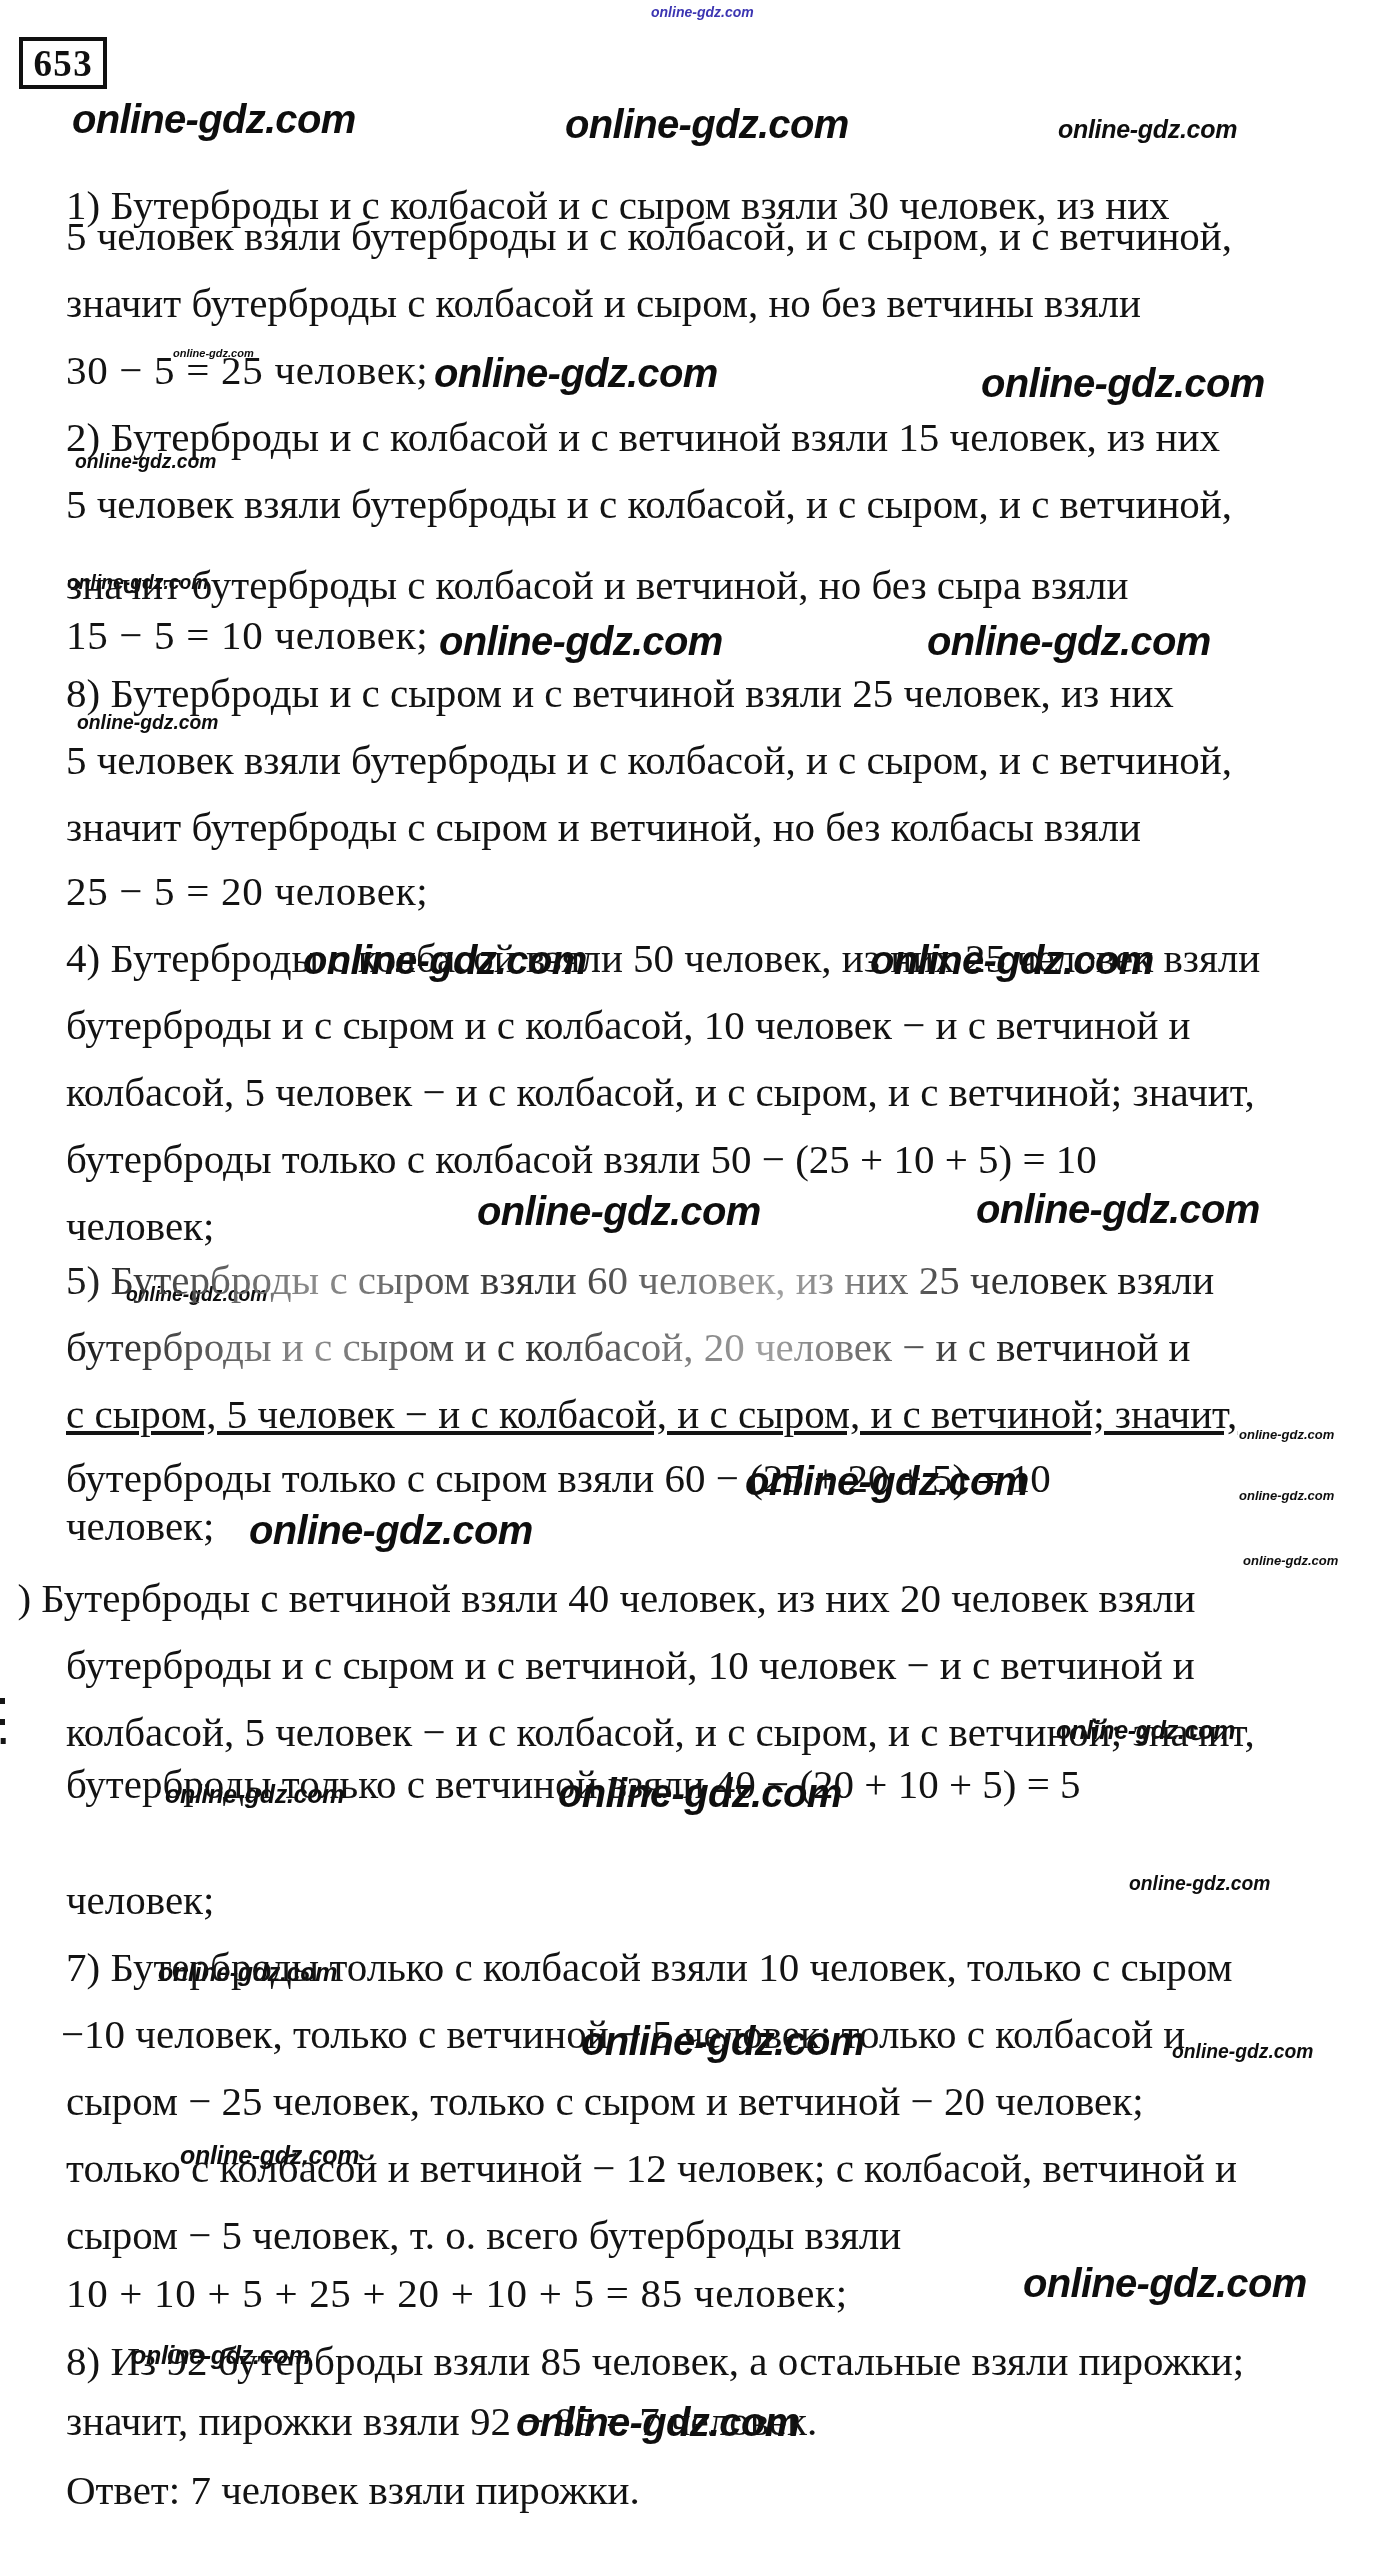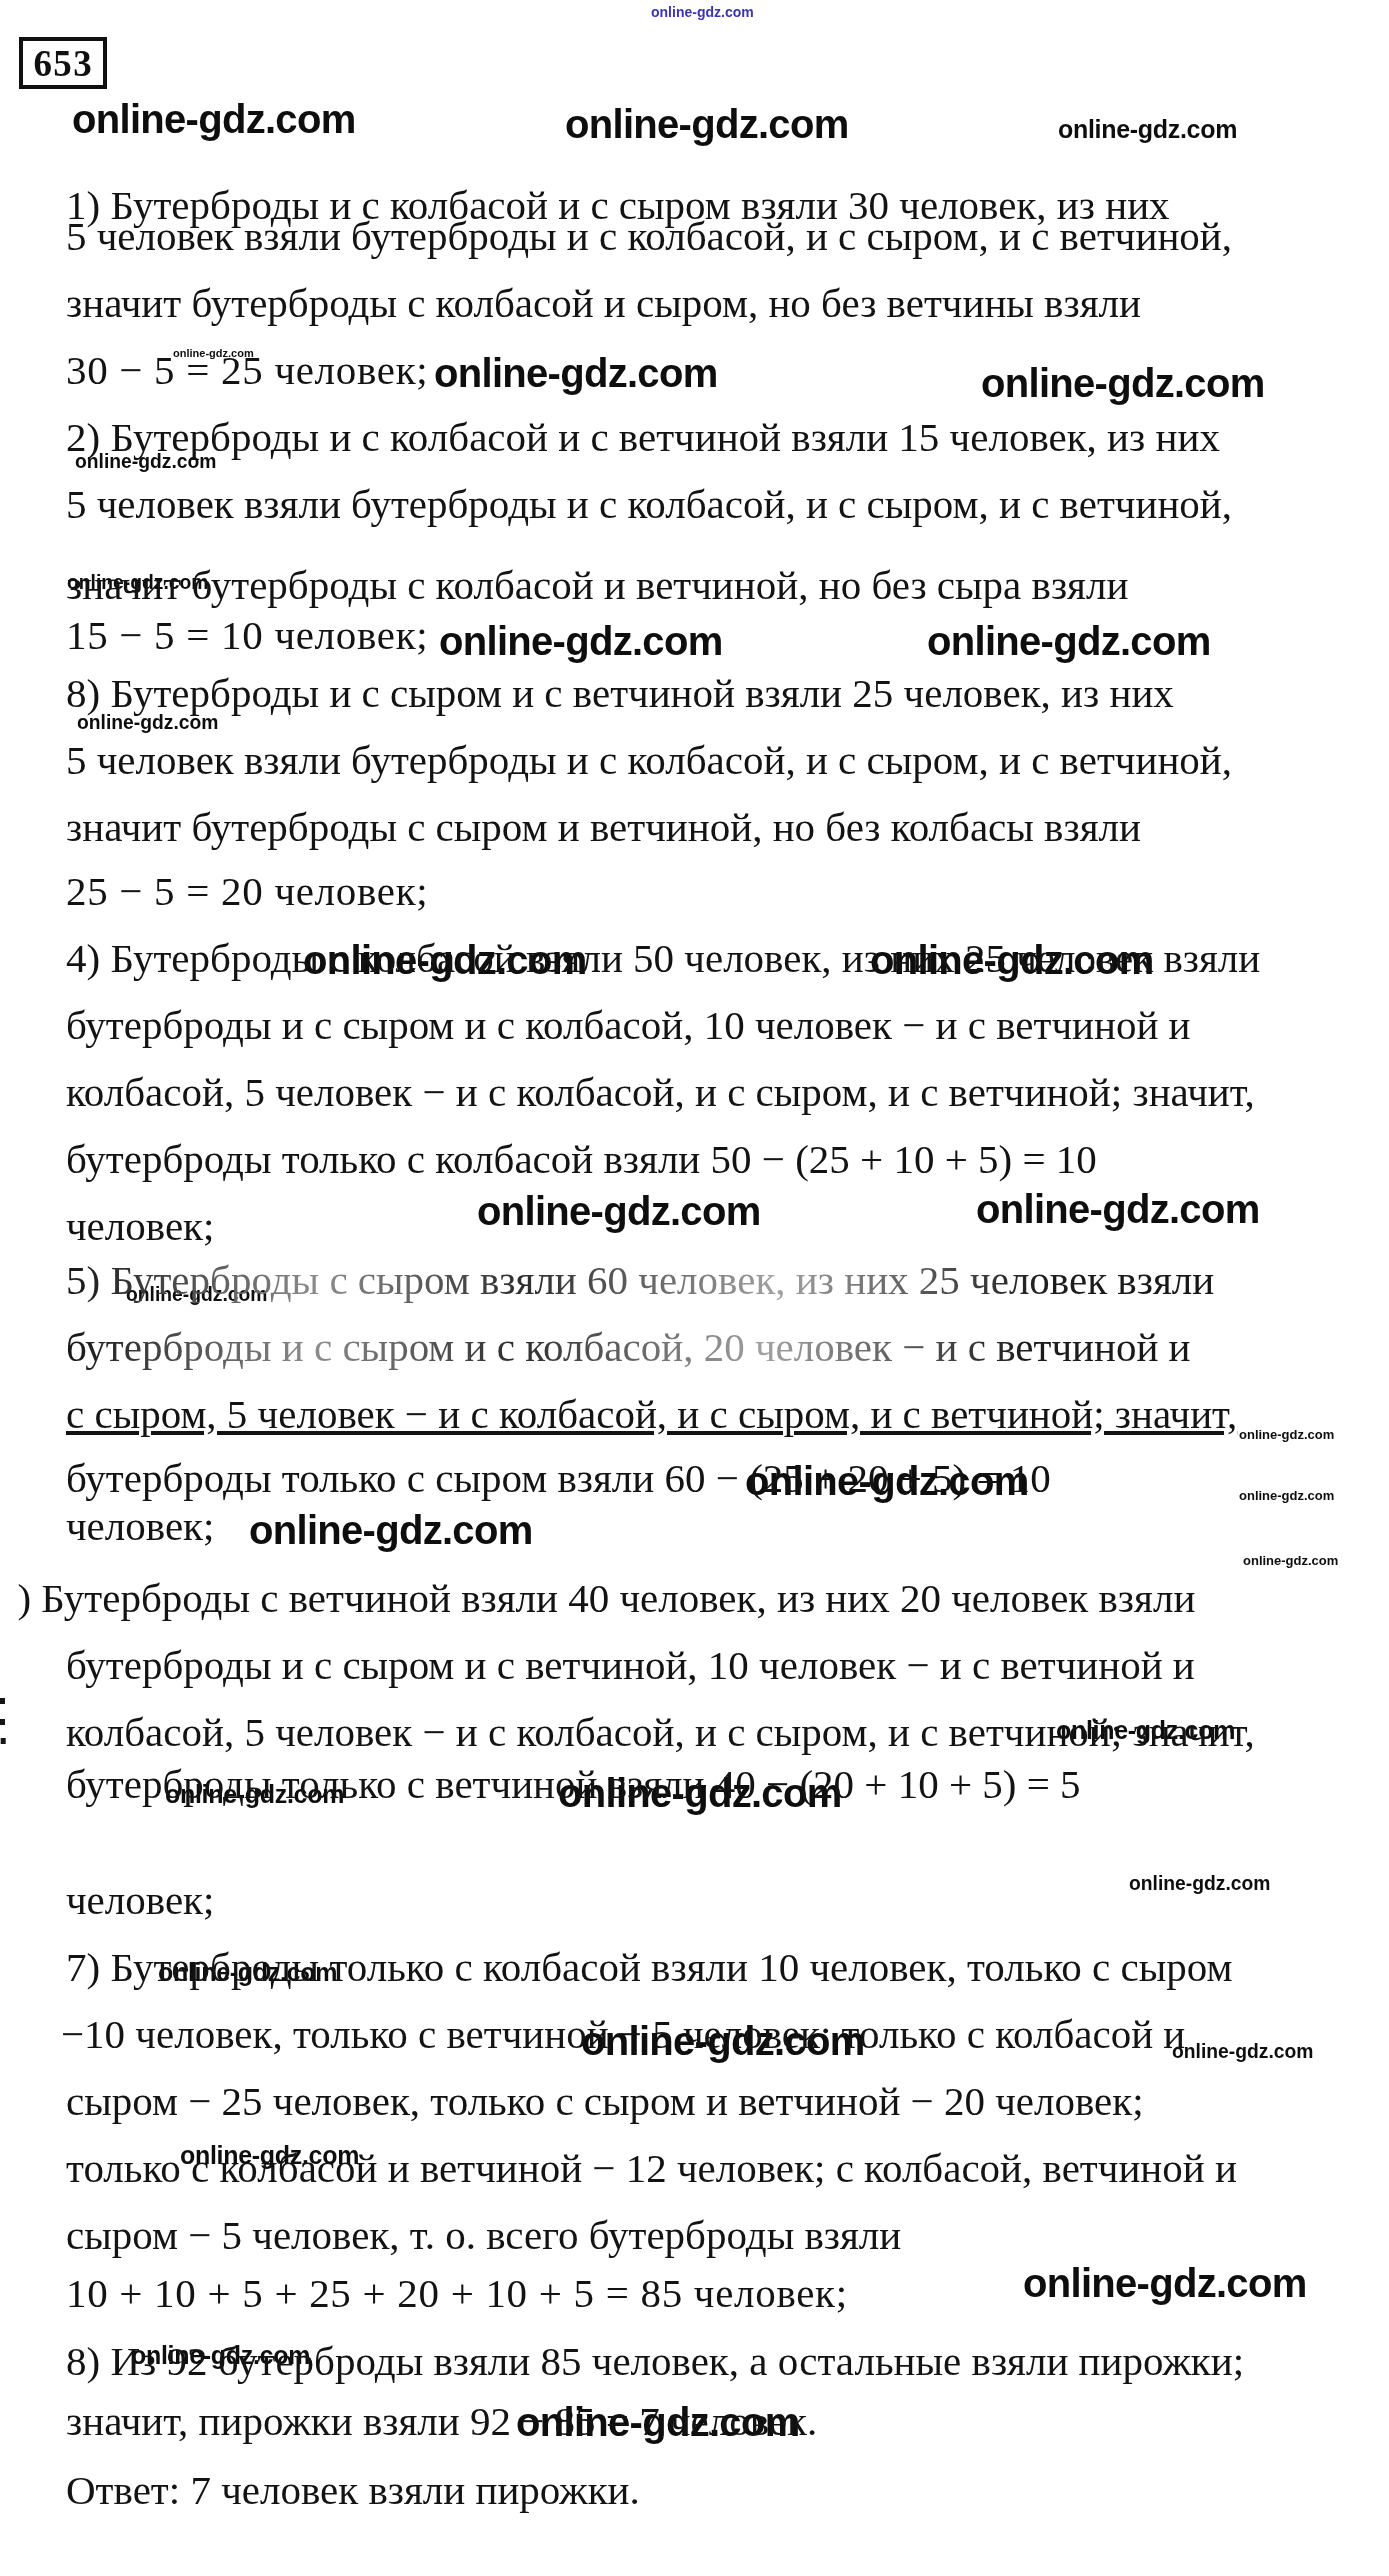--- a/index.html
+++ b/index.html
@@ -9,21 +9,21 @@
   .numbox{position:absolute;left:19.3px;top:37px;width:80px;height:44px;border:4.8px solid #101010;
           display:flex;align-items:center;justify-content:center;z-index:3;}
   .numbox span{font-family:"Liberation Serif",serif;font-weight:700;font-size:37px;color:#101010;letter-spacing:1.4px;}
   
   .line{position:absolute;left:66px;margin:0;font-family:"Liberation Serif",serif;font-size:41px;
         color:#131313;white-space:nowrap;z-index:2;}
   .line.eq{letter-spacing:0.7px;}
   .faded{background:linear-gradient(90deg,#161616 0%,#8d8d8d 22%,#2c2c2c 40%,#a2a2a2 62%,#1d1d1d 85%,#161616 100%);
          -webkit-background-clip:text;background-clip:text;color:transparent;}
   
-  .wm{position:absolute;font-family:"Liberation Sans",sans-serif;color:#0e0e0e;white-space:nowrap;z-index:1;}
+  .wm{position:absolute;font-family:"Liberation Sans",sans-serif;color:#0e0e0e;white-space:nowrap;z-index:1;font-style:italic;}
   .wm-xl{font-size:40px;font-weight:700;letter-spacing:-0.7px;}
   .wm-md{font-size:25px;font-weight:700;letter-spacing:-0.3px;}
   .wm-sm{font-size:19.3px;font-weight:700;}
   .wm-xs{font-size:13px;font-weight:600;}
   .wm-xxs{font-size:11px;font-weight:600;}
   .wm-blue{font-size:14px;font-weight:600;color:#3c35b2;}
   
   .fragment{position:absolute;left:0;top:1698px;width:4.8px;height:6.2px;background:#151515;
             box-shadow:0 21px 0 0 #151515, 0.7px 40px 0 0 #151515;z-index:2;}
 </style>

